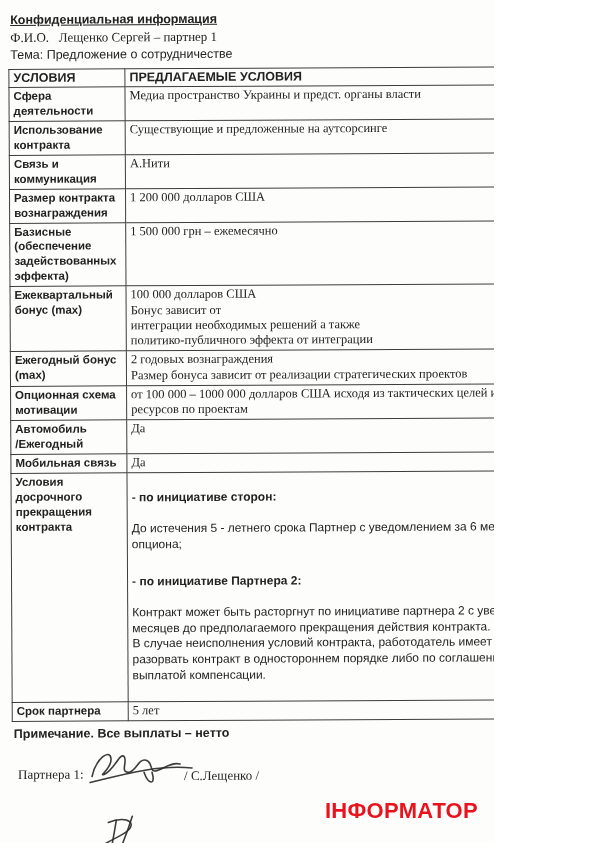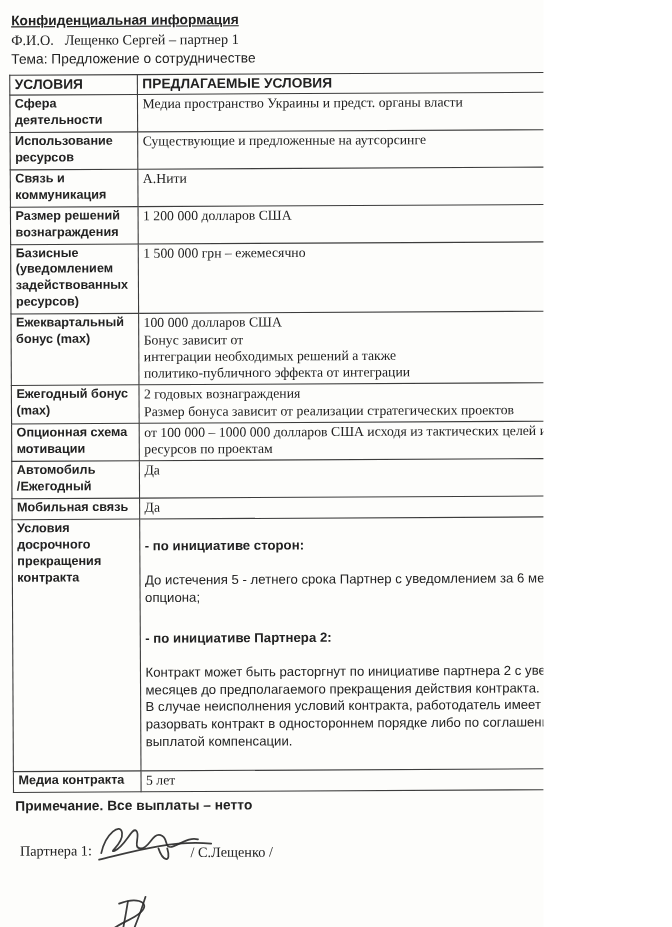--- a/index.html
+++ b/index.html
@@ -17,21 +17,21 @@
   td.val{font-size:12.5px;line-height:1.22;}
   td.term{font-family:"Liberation Sans",sans-serif;font-size:12px;line-height:1.3;}
   .t-head{display:block;font-weight:bold;}
   .t-txt{display:block;}
   .t-gap{margin-top:6px;}
   .note{font-family:"Liberation Sans",sans-serif;font-weight:bold;font-size:12.5px;margin:5px 0 0 10px;}
   .partner{position:relative;font-size:13px;}
   .p1{height:72px;}
   .p1 .plabel{position:absolute;left:14px;top:26px;}
   .p1 svg{position:absolute;left:82px;top:0;}
-  .p1 .pname{position:absolute;left:169px;top:28px;text-align:center;}
+  .p1 .pname{position:absolute;left:180px;top:28px;text-align:center;}
   .p2{height:110px;}
   .p2 svg{position:absolute;left:60px;top:0;}
   .logo{position:absolute;right:16px;top:798px;font-family:"Liberation Sans",sans-serif;font-weight:bold;font-size:22px;letter-spacing:0.3px;}
   .scan-edge{position:absolute;left:597px;top:0;width:2px;height:843px;background:linear-gradient(#c4c4c4,#6f6f6f);}
   .sig path{fill:none;stroke:#2b2b2b;stroke-width:1.6;stroke-linecap:round;opacity:.92;}
 </style>
 </head>
 <body>
 
 <div class="page">
@@ -53,33 +53,33 @@
           <th>УСЛОВИЯ</th>
           <th>ПРЕДЛАГАЕМЫЕ УСЛОВИЯ</th>
         </tr>
       </thead>
       <tbody>
         <tr>
           <td class="lbl">Сфера деятельности</td>
           <td class="val">Медиа пространство Украины и предст. органы власти</td>
         </tr>
         <tr>
-          <td class="lbl">Использование ресурсов</td>
+          <td class="lbl">Использование контракта</td>
           <td class="val">Существующие и предложенные на аутсорсинге</td>
         </tr>
         <tr>
           <td class="lbl">Связь и коммуникация</td>
           <td class="val">А.Нити</td>
         </tr>
         <tr>
-          <td class="lbl">Размер решений вознаграждения</td>
+          <td class="lbl">Размер контракта вознаграждения</td>
           <td class="val">1 200 000  долларов США</td>
         </tr>
         <tr>
-          <td class="lbl">Базисные (уведомлением задействованных ресурсов)</td>
+          <td class="lbl">Базисные (обеспечение задействованных эффекта)</td>
           <td class="val">1 500 000 грн – ежемесячно</td>
         </tr>
         <tr>
           <td class="lbl">Ежеквартальный бонус (max)</td>
           <td class="val">100 000 долларов США
 Бонус зависит от
 интеграции необходимых решений а также
 политико-публичного эффекта от интеграции</td>
         </tr>
         <tr>
@@ -104,21 +104,21 @@
           <td class="lbl">Условия досрочного прекращения контракта</td>
           <td class="term">
             <span class="t-head">- по инициативе сторон:</span>
             <span class="t-txt">До истечения 5 - летнего срока Партнер с уведомлением за 6 месяцев и потерей опциона;</span>
             <span class="t-head t-gap">- по инициативе Партнера 2:</span>
             <span class="t-txt">Контракт может быть расторгнут по инициативе партнера 2 с уведомлением за 6 месяцев до предполагаемого прекращения действия контракта.
 В случае неисполнения условий контракта, работодатель имеет право досрочно разорвать контракт в одностороннем порядке либо по соглашению сторон, либо с выплатой компенсации.</span>
           </td>
         </tr>
         <tr>
-          <td class="lbl">Медиа контракта</td>
+          <td class="lbl">Срок партнера</td>
           <td class="val">5 лет</td>
         </tr>
       </tbody>
     </table>
 
     <div class="note">Примечание. Все выплаты – нетто</div>
 
     <div class="partner p1">
       <span class="plabel">Партнера 1:</span>
       <svg class="sig" width="110" height="52" viewBox="0 0 110 52">
@@ -135,14 +135,15 @@
         <path d="M44,10 C64,2 76,12 58,22 C46,29 34,32 30,44 C26,56 40,58 48,50 C56,42 50,32 40,36"></path>
         <path d="M68,4 C60,30 46,60 30,90"></path>
         <path d="M52,8 C48,32 42,60 36,82"></path>
         <path d="M14,68 C40,60 80,62 106,58"></path>
       </svg>
 
     </div>
 
   </div>
 
+  <div class="logo" style="color: rgb(232, 19, 29);">ІНФОРМАТОР</div>
   <div class="scan-edge"></div>
 </div>
 
 </body></html>

